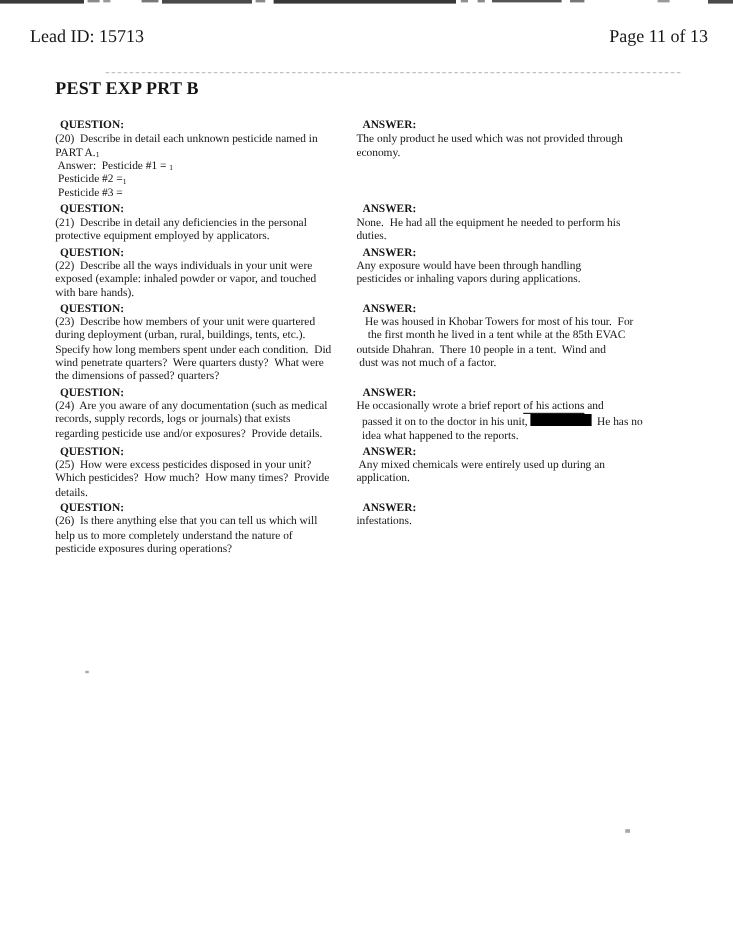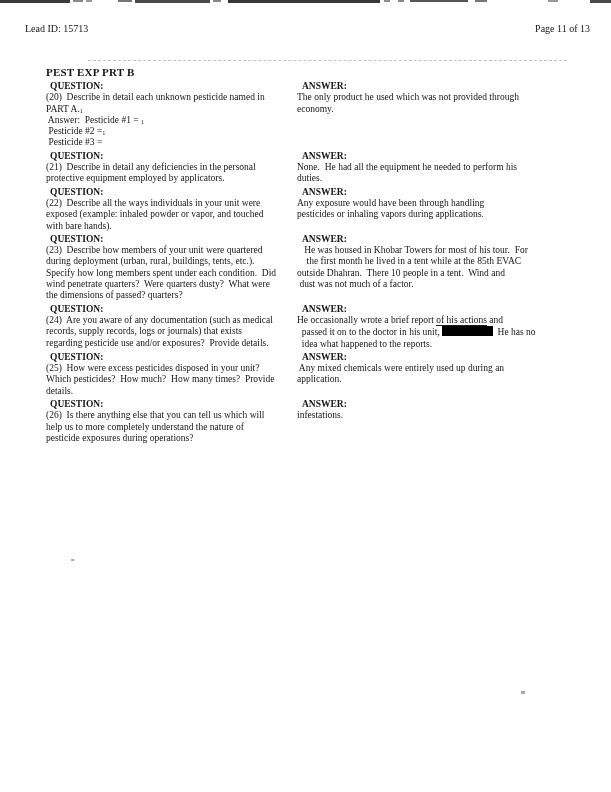--- a/index.html
+++ b/index.html
@@ -6,27 +6,27 @@
   .page{
     position:relative;width:611px;height:792px;background:#ffffff;
     font-family:"Liberation Serif","DejaVu Serif",serif;
     color:#151515;overflow:hidden;margin:0 auto;
   }
   
   .scanbar{position:absolute;top:0;left:0;width:611px;height:4px;}
   .scanbar div{position:absolute;top:0;}
   
   .hdr{position:absolute;top:23px;left:25px;right:21px;display:flex;
-       justify-content:space-between;font-size:10px;}
+       justify-content:space-between;font-size:15px;}
   
   .sep{position:absolute;top:60px;left:88px;width:479px;height:0;
        border-top:1px dashed #b3b3b3;opacity:.8;}
-  .doc-title{position:absolute;top:66px;left:46px;font-size:11px;font-weight:bold;letter-spacing:.2px;}
+  .doc-title{position:absolute;top:66px;left:46px;font-size:15px;font-weight:bold;letter-spacing:.2px;}
   
-  .qa{position:absolute;top:81px;left:46px;width:524px;font-size:9.5px;}
+  .qa{position:absolute;top:100px;left:46px;width:524px;font-size:9.5px;}
   .section{display:flex;margin-bottom:2px;}
   .qcol{width:251px;flex:0 0 251px;}
   .acol{flex:1 1 auto;min-width:0;}
   .line{white-space:pre;line-height:11.3px;min-height:11.3px;}
   .qa-h{font-weight:bold;padding-left:4px;line-height:11.3px;white-space:pre;}
   .acol .qa-h{padding-left:5px;}
   .sub{font-size:6.3px;position:relative;top:1px;}
   .uline{border-bottom:1px solid #1c1c1c;}
   .redact{display:inline-block;width:51px;height:10px;background:#000;
           vertical-align:-1px;margin-left:2px;}

